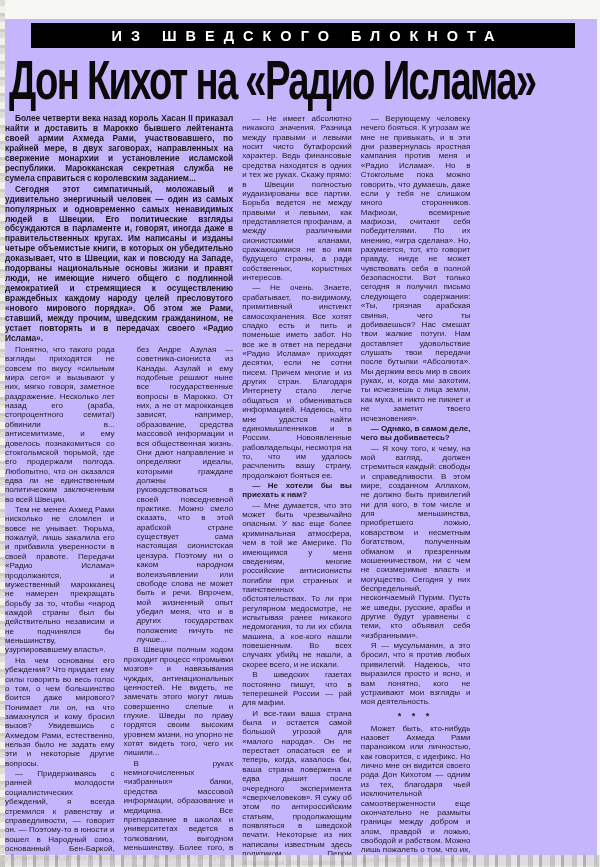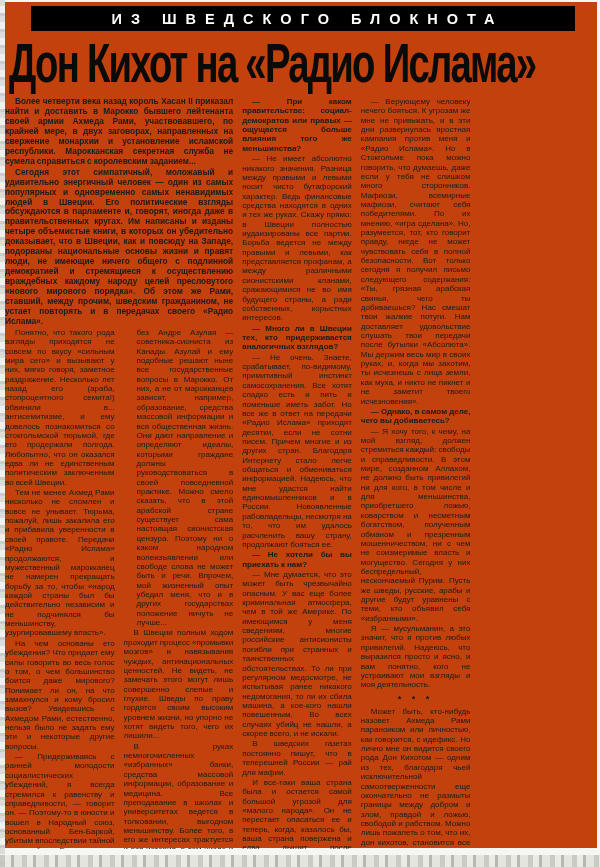--- a/index.html
+++ b/index.html
@@ -21,22 +21,22 @@
     position: absolute; left: 0; top: 0; width: 5px; height: 867px;
     background: repeating-linear-gradient(180deg, #d2d2cb 0 6px, #efefe9 6px 13px, #bcbcb5 13px 16px);
     opacity: .7;
   }
   .edge-bottom {
     position: absolute; left: 0; top: 855px; width: 600px; height: 12px;
     background: repeating-linear-gradient(90deg, #c3c3bc 0 5px, #e9e9e3 5px 11px, #adada6 11px 14px, #e2e2dc 14px 22px);
     opacity: .85;
   }
   .paper {
-    position: absolute; left: 5px; top: 2px; width: 592px; height: 846px;
-    background: #c2410c;
+    position: absolute; left: 5px; top: 19px; width: 592px; height: 846px;
+    background: #c4b5fd;
   }
   
   .masthead {
     margin: 4px 22px 0 26px;
     background: #000;
     height: 25px;
     display: flex; align-items: center; justify-content: center;
   }
   .masthead span {
     color: #fff;
@@ -134,36 +134,34 @@
       <p class="para">Король не армии и шагу ступить</p>
     </div>
 
     <div class="col colB">
       <p class="para noindent">без Андре Азулая — советника-сиониста из Канады. Азулай и ему подобные решают ныне все государственные вопросы в Марокко. От них, а не от марокканцев зависят, например, образование, средства массовой информации и вся общественная жизнь. Они дают направление и определяют идеалы, которыми граждане должны руководствоваться в своей повседневной практике. Можно смело сказать, что в этой арабской стране существует сама настоящая сионистская цензура. Поэтому ни о каком народном волеизъявлении или свободе слова не может быть и речи. Впрочем, мой жизненный опыт убедил меня, что и в других государствах положение ничуть не лучше...</p>
       <p class="para">В Швеции полным ходом проходит процесс «промывки мозгов» и навязывания чуждых, антинациональных ценностей. Не видеть, не замечать этого могут лишь совершенно слепые и глухие. Шведы по праву гордятся своим высоким уровнем жизни, но упорно не хотят видеть того, чего их лишили...</p>
       <p class="para">В руках немногочисленных «избранных» банки, средства массовой информации, образование и медицина. Все преподавание в школах и университетах ведется в толковании, выгодном меньшинству. Более того, в его же интересах трактуется и вся история, в том числе и совсем недавнего прошлого. Ведь правда совсем иная, чем ее представляют по телевидению. О какой свободе, независимости и демократии можно говорить, когда власть принадлежит меньшинству? Это касается и Швеции. Так, в прежнем правительстве министром-координатором — весьма важный и ответственный пост — был представитель этнического меньшинства Ян Нюгрен. Он нисколько не скрывал, что чувствует себя хозяином в стране, и опубликовал статью под откровенным и достаточно красноречивым названием «Моя еврейская Швеция». И этот человек, между прочим, во многом решал, кому быть, а кому не быть в правительстве!</p>
     </div>
 
     <div class="col colC">
-      <p class="para q">— При каком правительстве: социал-демократов или правых — ощущается больше влияния того же меньшинства?</p>
       <p class="para">— Не имеет абсолютно никакого значения. Разница между правыми и левыми носит чисто бутафорский характер. Ведь финансовые средства находятся в одних и тех же руках. Скажу прямо: в Швеции полностью иудаизированы все партии. Борьба ведется не между правыми и левыми, как представляется профанам, а между различными сионистскими кланами, сражающимися не во имя будущего страны, а ради собственных, корыстных интересов.</p>
-      <p class="para q">— Много ли в Швеции тех, кто придерживается аналогичных взглядов?</p>
       <p class="para">— Не очень. Знаете, срабатывает, по-видимому, примитивный инстинкт самосохранения. Все хотят сладко есть и пить и поменьше иметь забот. Но все же в ответ на передачи «Радио Ислама» приходят десятки, если не сотни писем. Причем многие и из других стран. Благодаря Интернету стало легче общаться и обмениваться информацией. Надеюсь, что мне удастся найти единомышленников и в России. Новоявленные рабовладельцы, несмотря на то, что им удалось расчленить вашу страну, продолжают бояться ее.</p>
       <p class="para q">— Не хотели бы вы приехать к нам?</p>
       <p class="para">— Мне думается, что это может быть чрезвычайно опасным. У вас еще более криминальная атмосфера, чем в той же Америке. По имеющимся у меня сведениям, многие российские антисионисты погибли при странных и таинственных обстоятельствах. То ли при регулярном медосмотре, не испытывая ранее никакого недомогания, то ли их сбила машина, а кое-кого нашли повешенным. Во всех случаях убийц не нашли, а скорее всего, и не искали.</p>
       <p class="para">В шведских газетах постоянно пишут, что в теперешней России — рай для мафии.</p>
       <p class="para">И все-таки ваша страна была и остается самой большой угрозой для «малого народа». Он не перестает опасаться ее и теперь, когда, казалось бы, ваша страна повержена и едва дышит после очередного эксперимента «сверхчеловеков». Я сужу об этом по антироссийским статьям, продолжающим появляться в шведской печати. Некоторые из них написаны известным здесь политиком Пером Альмарком. Не случайно, по-видимому, в его честь назвали в Израиле новопосаженный лес.</p>
       <p class="para q">— А в Швеции вам не страшно? Вас уже отправляли за решетку, так что...</p>
     </div>
 
     <div class="col colD">
       <p class="para">— Верующему человеку нечего бояться. К угрозам же мне не привыкать, и в эти дни развернулась яростная кампания против меня и «Радио Ислама». Но в Стокгольме пока можно говорить, что думаешь, даже если у тебя не слишком много сторонников. Мафиози, всемирные мафиози, считают себя победителями. По их мнению, «игра сделана». Но, разумеется, тот, кто говорит правду, нигде не может чувствовать себя в полной безопасности. Вот только сегодня я получил письмо следующего содержания: «Ты, грязная арабская свинья, чего ты добиваешься? Нас смешат твои жалкие потуги. Нам доставляет удовольствие слушать твои передачи после бутылки «Абсолюта». Мы держим весь мир в своих руках, и, когда мы захотим, ты исчезнешь с лица земли, как муха, и никто не пикнет и не заметит твоего исчезновения».</p>
       <p class="para q">— Однако, в самом деле, чего вы добиваетесь?</p>
       <p class="para">— Я хочу того, к чему, на мой взгляд, должен стремиться каждый: свободы и справедливости. В этом мире, созданном Аллахом, не должно быть привилегий ни для кого, в том числе и для меньшинства, приобретшего ложью, коварством и несметным богатством, полученным обманом и презренным мошенничеством, ни с чем не соизмеримые власть и могущество. Сегодня у них беспредельный, нескончаемый Пурим. Пусть же шведы, русские, арабы и другие будут уравнены с теми, кто объявил себя «избранными».</p>
-      <p class="para">Я — мусульманин, а это значит, что я против любых привилегий. Надеюсь, что выразился просто и ясно, и вам понятно, кого не устраивают мои взгляды и моя деятельность.</p>
+      <p class="para">Я — мусульманин, а это бросил, что я против любых привилегий. Надеюсь, что выразился просто и ясно, и вам понятно, кого не устраивают мои взгляды и моя деятельность.</p>
       <div class="sep">* * *</div>
       <p class="para">Может быть, кто-нибудь назовет Ахмеда Рами параноиком или личностью, как говорится, с идефикс. Но лично мне он видится своего рода Дон Кихотом — одним из тех, благодаря чьей исключительной самоотверженности еще окончательно не размыты границы между добром и злом, правдой и ложью, свободой и рабством. Можно лишь пожалеть о том, что их, дон кихотов, становится все меньше в нашем чересчур прагматичном и расчетливом мире, в котором значительно выгоднее ловчить и приспосабливаться, чем быть самим собой.</p>
       <p class="para">Ахмед Рами может постоять и пострадать за свои убеждения. Он готов доказывать их правоту. Его нельзя купить, и потому он столь ненавидим и опасен для всех апологетов «нового услышать порядка». В Швеции и далеко за ее пределами.</p>
       <div class="byline">
         <div class="b1">Валентин ПРУССАКОВ.</div>
 
       </div>
     </div>
 
   </div>

